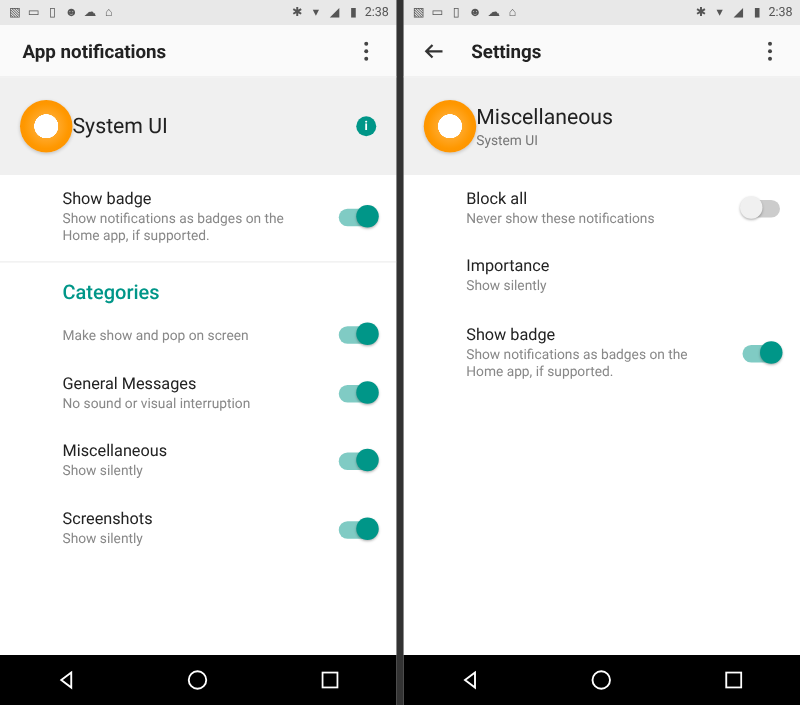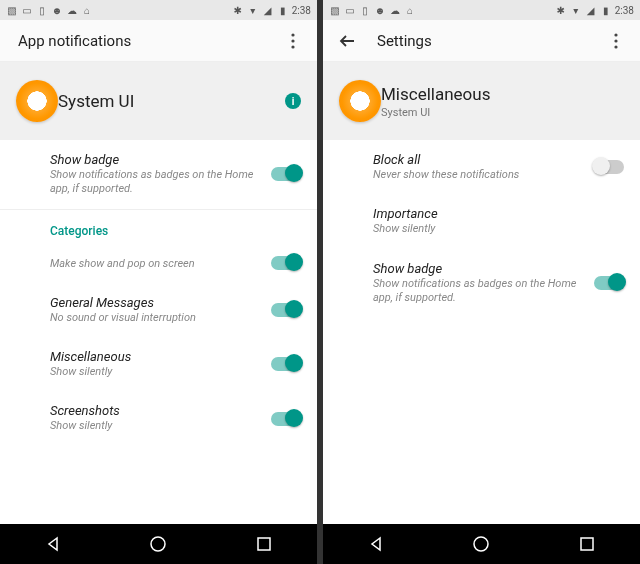--- a/index.html
+++ b/index.html
@@ -3,35 +3,35 @@
 <meta charset="utf-8">
 <style>
 * { margin: 0; padding: 0; box-sizing: border-box; font-family: Roboto, Arial, sans-serif; }
 body { background: #333; width: 640px; height: 564px; display: flex; gap: 6px; }
 .phone { width: 317px; height: 564px; background: #fff; display: flex; flex-direction: column; }
 .status-bar { height: 20px; background: #e8e8e8; display: flex; align-items: center; justify-content: space-between; padding: 0 6px; font-size: 10px; color: #555; }
 .status-left { display: flex; gap: 3px; }
 .status-right { display: flex; gap: 3px; align-items: center; }
 .status-icon { width: 12px; height: 12px; display: inline-flex; align-items: center; justify-content: center; }
 .app-bar { height: 42px; background: #fafafa; display: flex; align-items: center; padding: 0 14px; border-bottom: 1px solid #eee; }
-.app-bar-title { font-size: 15px; font-weight: 400; color: #222; margin-left: 4px; flex: 1; }
+.app-bar-title { font-size: 15px; font-weight: 700; color: #222; margin-left: 4px; flex: 1; }
 .back-btn { width: 20px; height: 20px; margin-right: 16px; display: flex; align-items: center; justify-content: center; }
 .more-btn { width: 20px; height: 20px; display: flex; align-items: center; justify-content: center; }
 .header-section { background: #f0f0f0; padding: 18px 16px; display: flex; align-items: center; }
 .o-icon { width: 42px; height: 42px; border-radius: 50%; background: radial-gradient(circle, #fff 0%, #fff 32%, #ffa726 33%, #ff9800 60%, #fb8c00 100%); box-shadow: 0 1px 3px rgba(0,0,0,0.2); }
 .header-text { flex: 1; }
 .header-title { font-size: 17px; color: #222; font-weight: 400; }
 .header-sub { font-size: 11px; color: #777; margin-top: 2px; }
 .info-badge { width: 16px; height: 16px; border-radius: 50%; background: #009688; color: #fff; font-size: 10px; font-weight: bold; display: flex; align-items: center; justify-content: center; }
 .content { flex: 1; overflow-y: hidden; background: #fff; }
 .row { padding: 12px 16px 12px 50px; display: flex; align-items: center; border-bottom: 0px solid #f5f5f5; position: relative; }
-.row-text { flex: 1; padding-right: 12px; font-style: italic; }
+.row-text { flex: 1; padding-right: 12px; }
 .row-title { font-size: 13px; color: #222; }
 .row-sub { font-size: 11px; color: #888; margin-top: 1px; line-height: 1.3; }
-.section-header { padding: 14px 16px 6px 50px; font-size: 12px; color: #009688; font-weight: 500; }
+.section-header { padding: 14px 16px 6px 50px; font-size: 16px; color: #009688; font-weight: 500; }
 .divider { height: 1px; background: #eee; margin: 0; }
 .toggle { width: 30px; height: 14px; border-radius: 7px; background: #80cbc4; position: relative; flex-shrink: 0; }
 .toggle.on::after { content: ''; position: absolute; right: -2px; top: -3px; width: 18px; height: 18px; border-radius: 50%; background: #009688; box-shadow: 0 1px 2px rgba(0,0,0,0.3); }
 .toggle.off { background: #ccc; }
 .toggle.off::after { content: ''; position: absolute; left: -2px; top: -3px; width: 18px; height: 18px; border-radius: 50%; background: #f0f0f0; box-shadow: 0 1px 2px rgba(0,0,0,0.3); }
 .nav-bar { height: 40px; background: #000; display: flex; align-items: center; justify-content: space-around; }
 .nav-btn { width: 22px; height: 22px; display: flex; align-items: center; justify-content: center; }
 </style>
 </head>
 <body>

